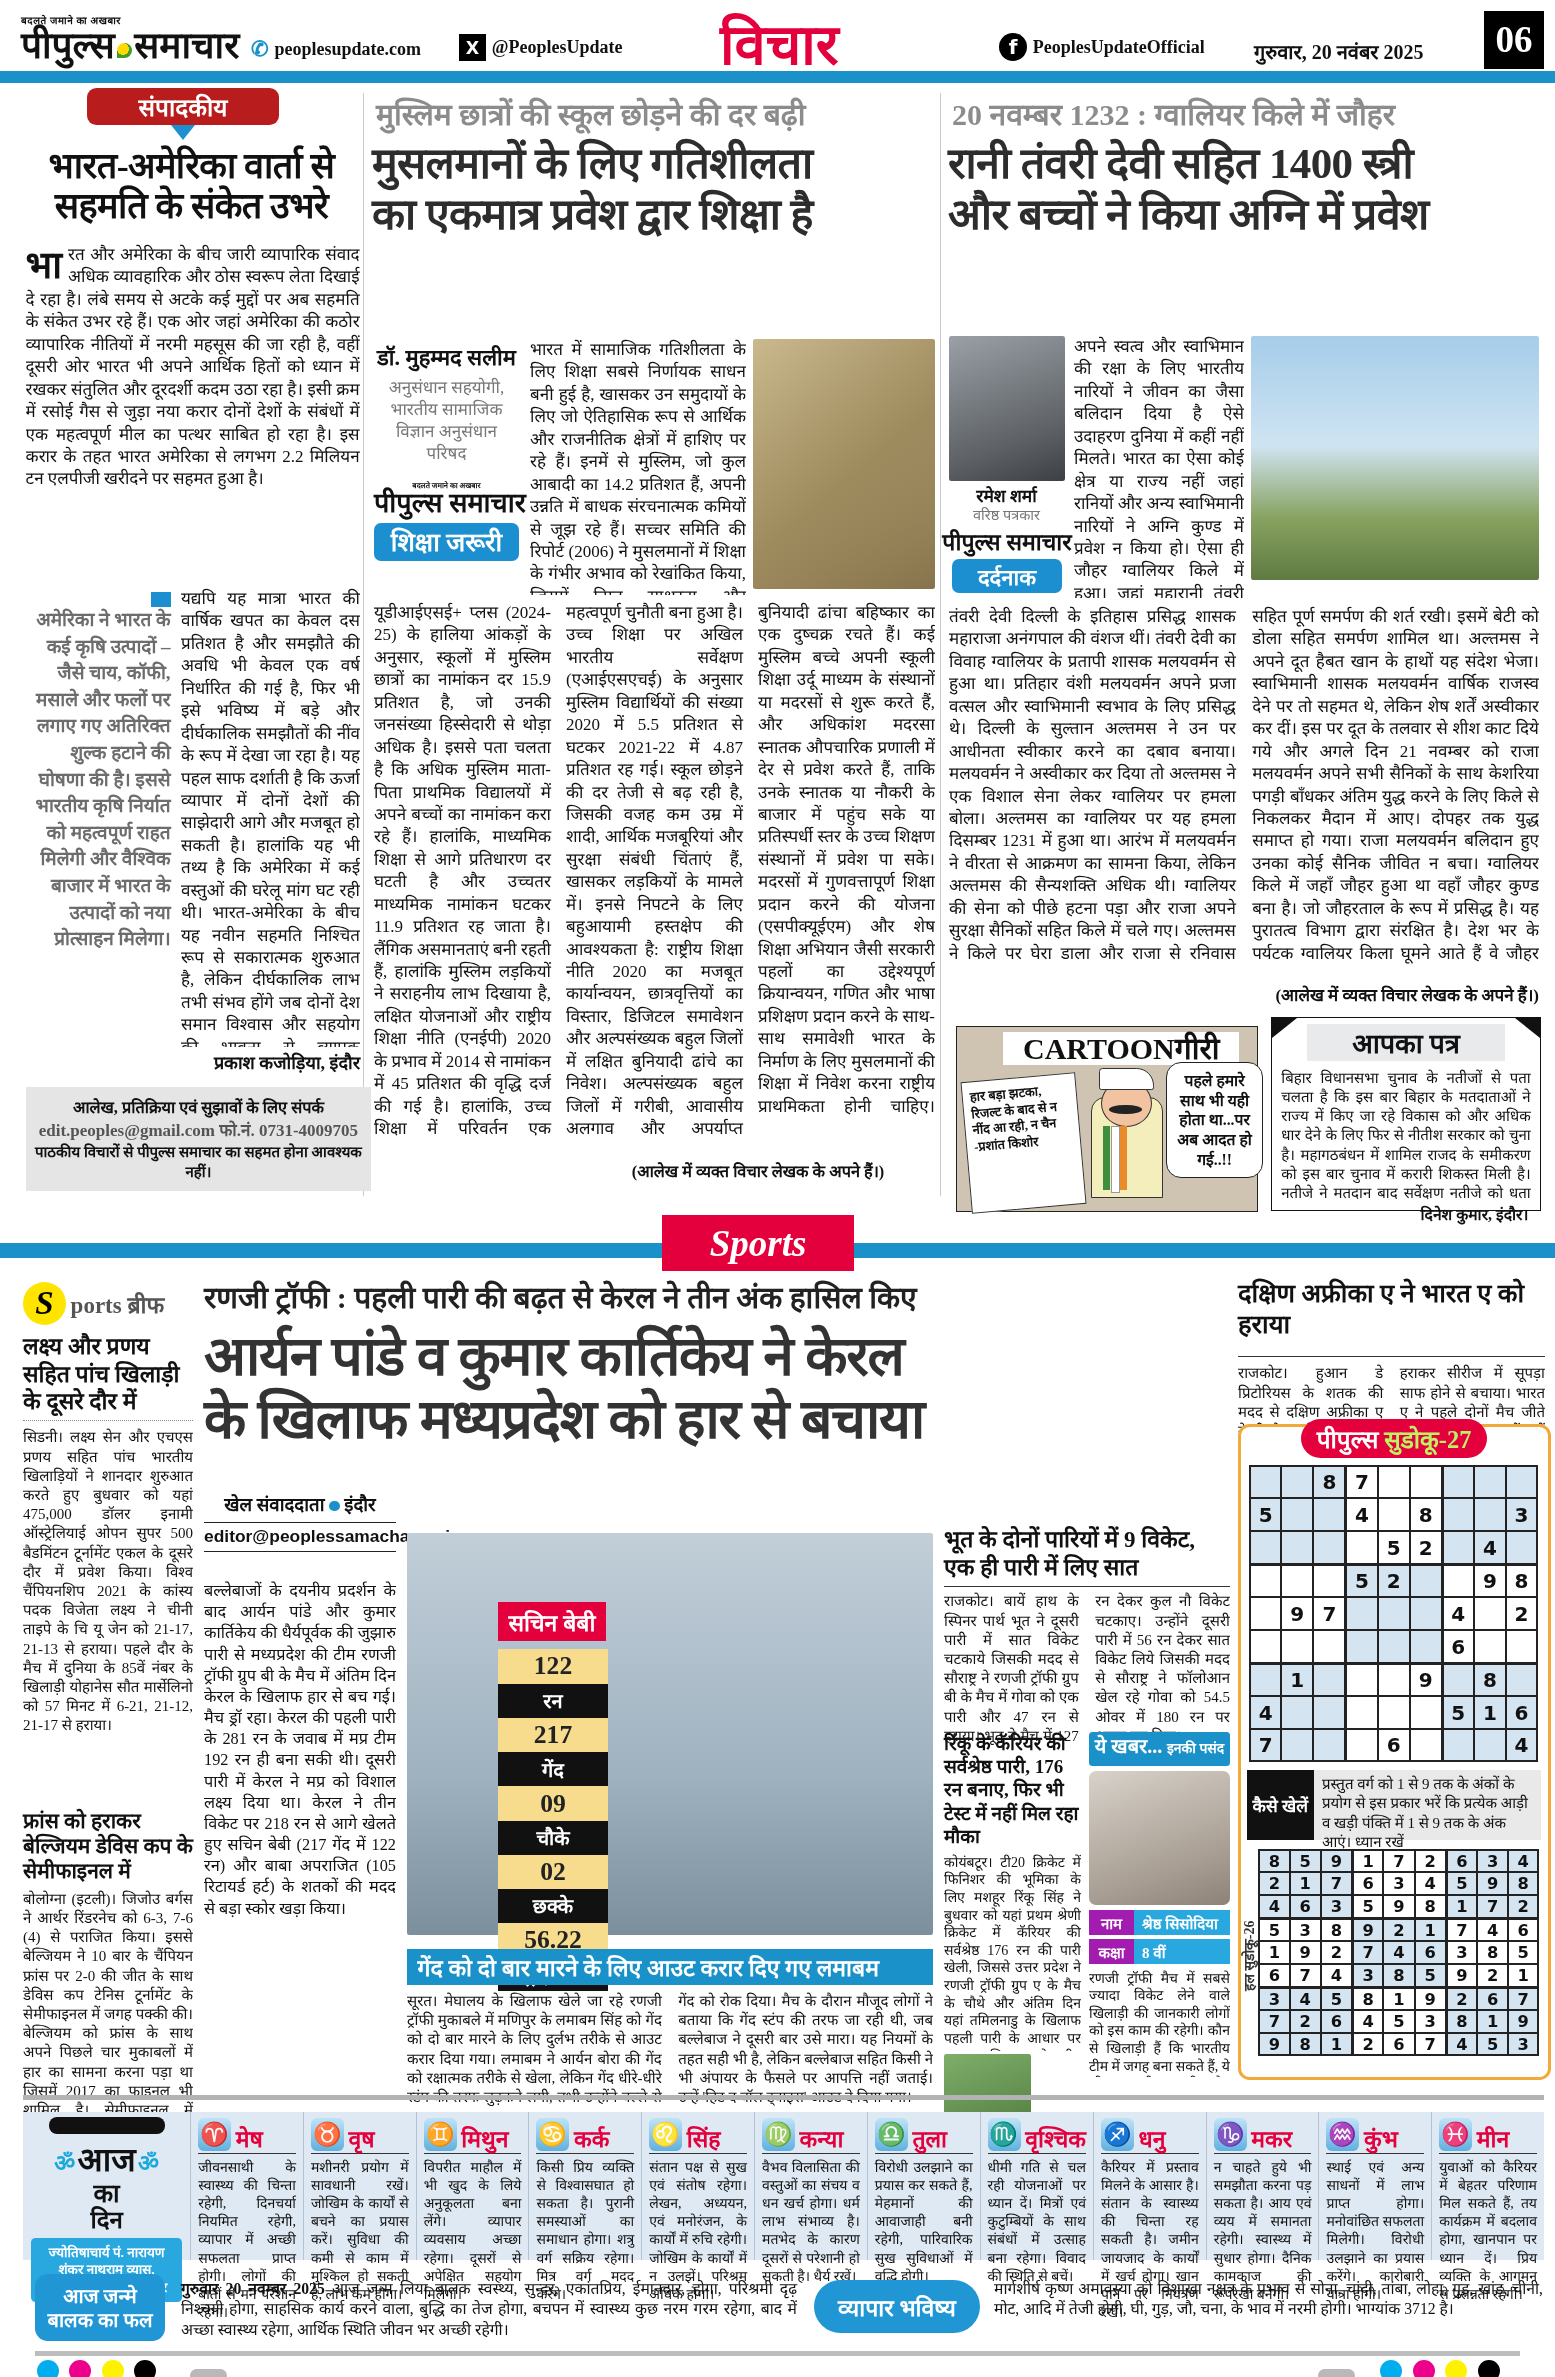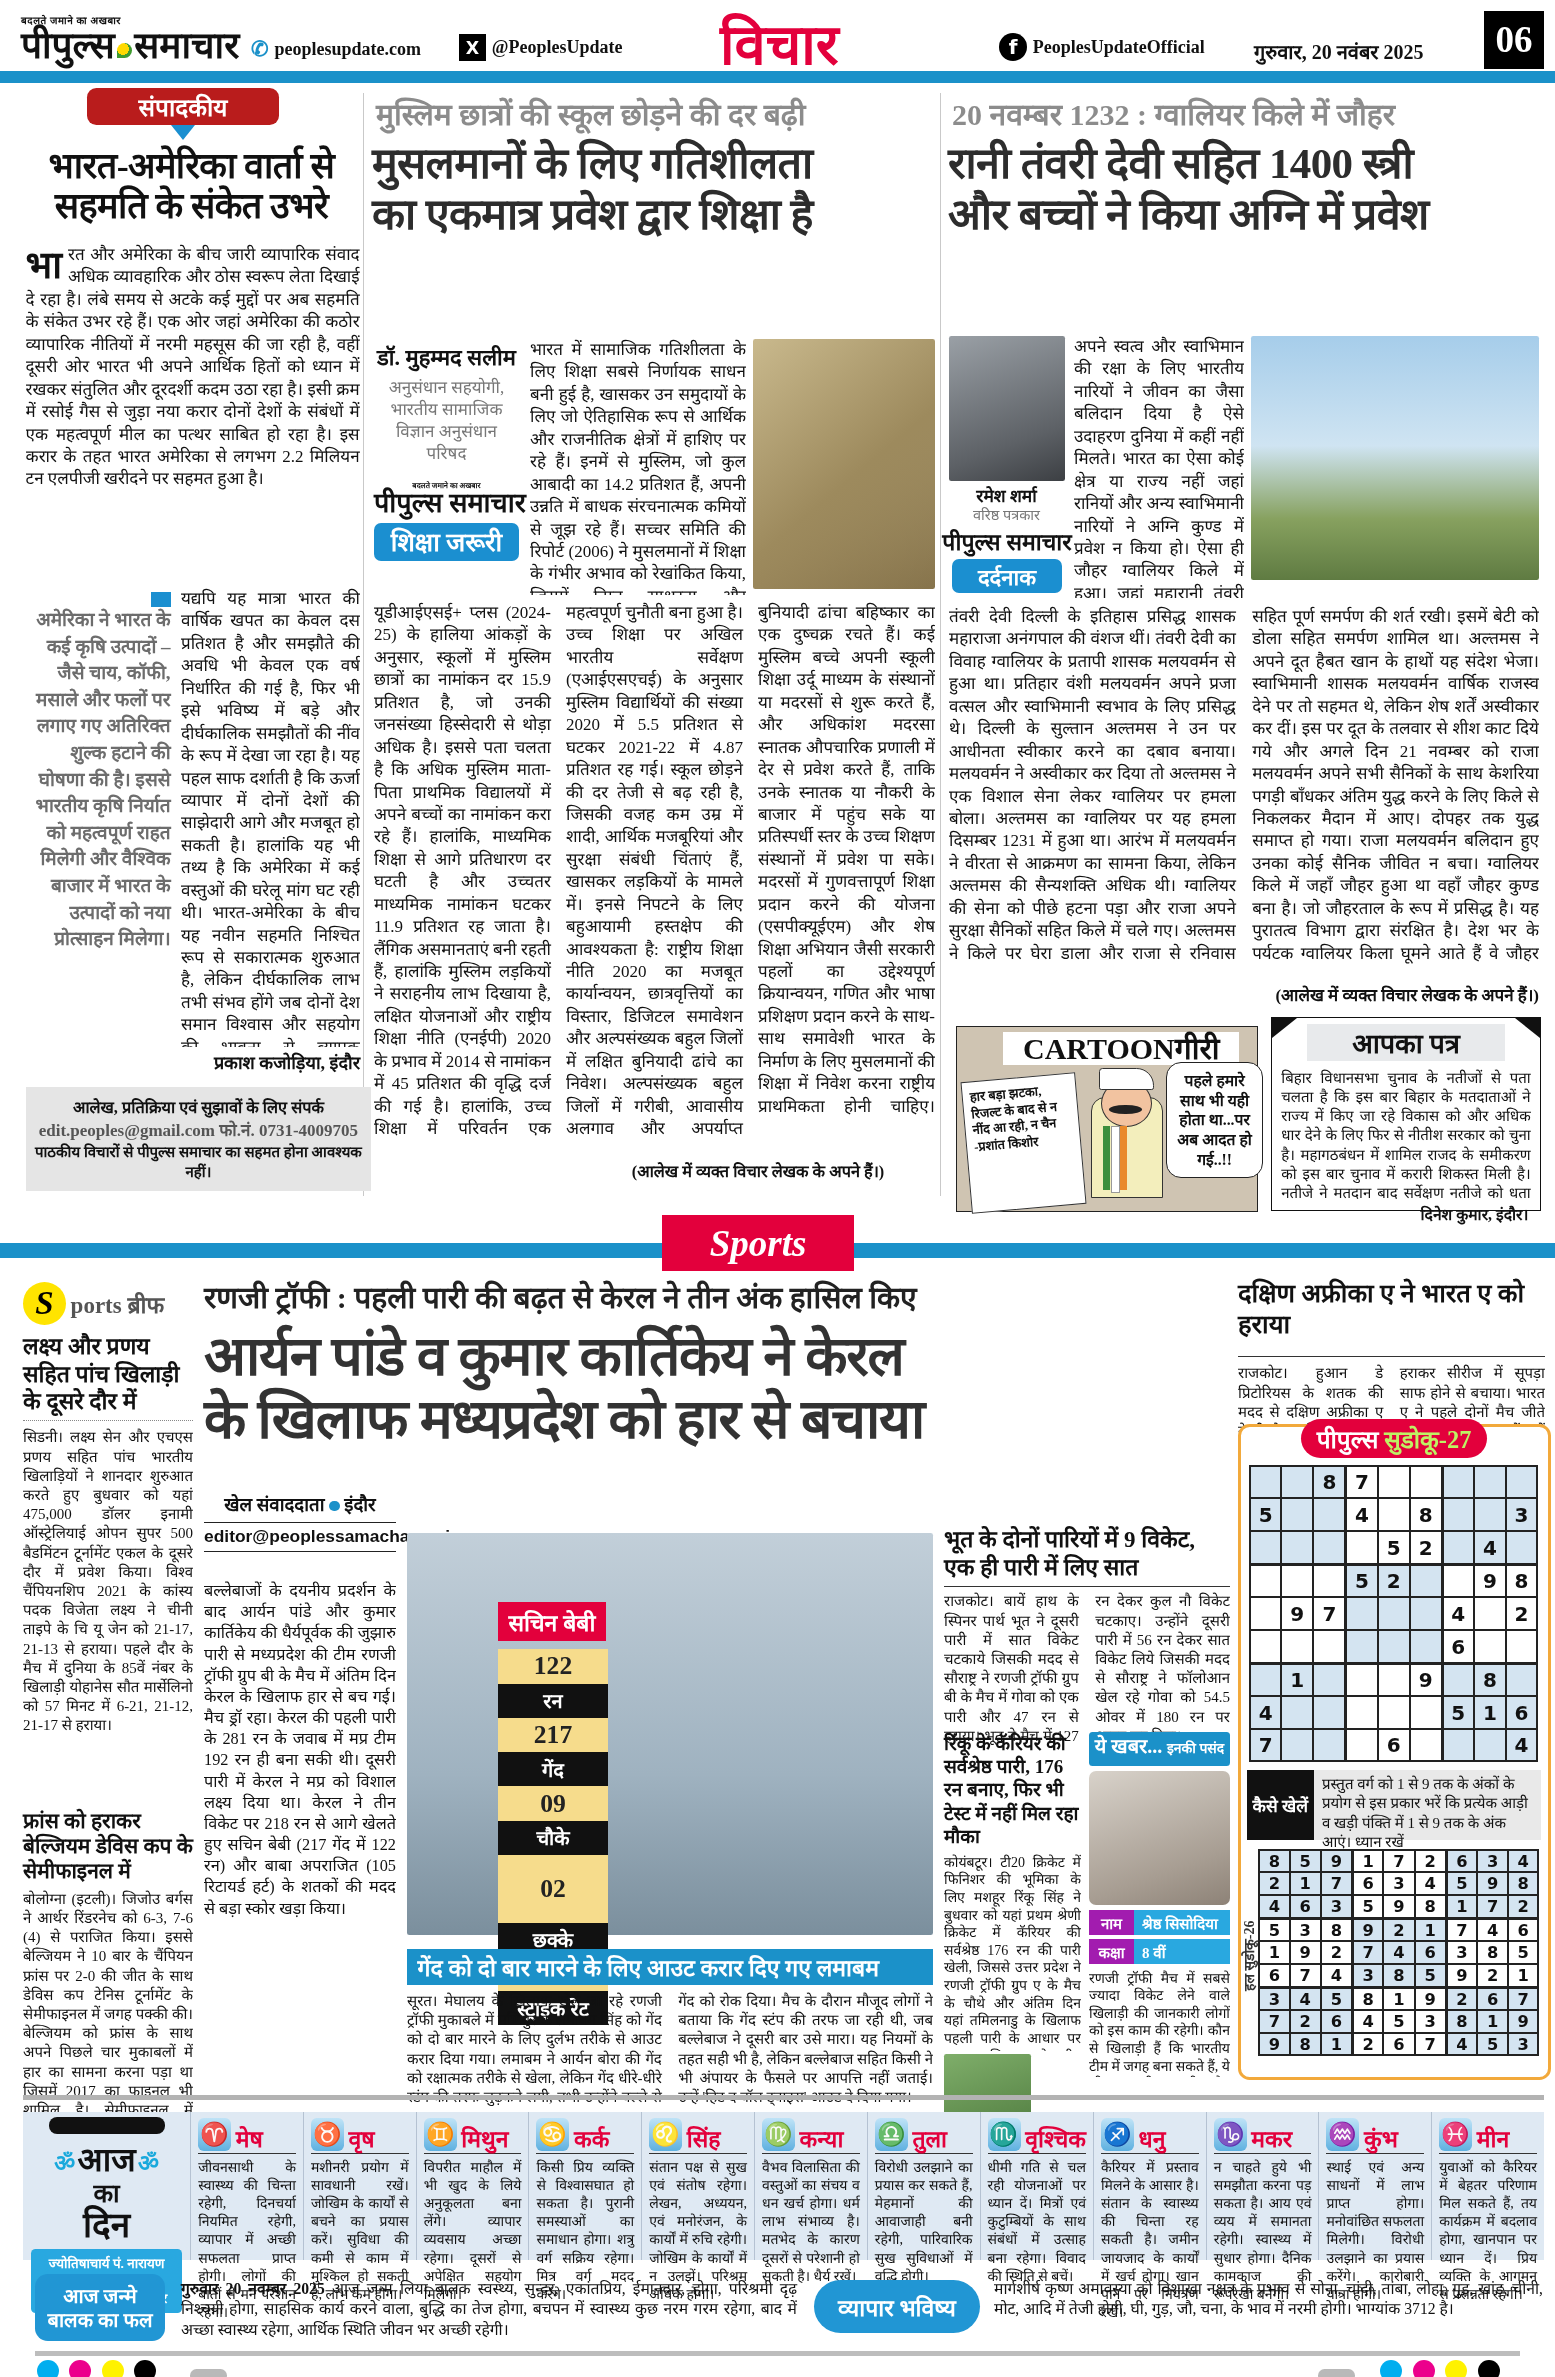--- a/index.html
+++ b/index.html
@@ -259,21 +259,21 @@
        background:linear-gradient(180deg,#c2cfd9 0%,#9fb2c0 60%,#7b8f9d 100%)"></div>
   <div class="abs" style="left:498px;top:1602px">
     <div class="chip-name" style="display:inline-block">सचिन बेबी</div>
     <div id="stats" style="margin-top:8.1px;width:110px">
         <div class="chip-num" style="padding: 2.3px 0px;">122</div>
         <div class="chip-lab" style="padding: 3.5px 0px;">रन</div>
         <div class="chip-num" style="padding: 2.3px 0px;">217</div>
         <div class="chip-lab" style="padding: 3.5px 0px;">गेंद</div>
         <div class="chip-num" style="padding: 2.3px 0px;">09</div>
         <div class="chip-lab" style="padding: 3.5px 0px;">चौके</div>
-        <div class="chip-num" style="padding: 19px 0px;">02</div>
+        <div class="chip-num" style="padding: 2px 0px;">02</div>
         <div class="chip-lab" style="padding: 3.5px 0px;">छक्के</div>
         <div class="chip-num" style="padding: 2.3px 0px;">56.22</div>
         <div class="chip-lab" style="padding: 3.5px 0px;">स्ट्राइक रेट</div>
       </div>
   </div>
 
   <div class="abs" style="left:407px;top:1949px;width:526px">
     <div class="sub-blue" style="height:36px">गेंद को दो बार मारने के लिए आउट करार दिए गए लमाबम</div>
     <div class="body26 just cols2 clip" style="margin-top:7px;height:116px">सूरत। मेघालय के खिलाफ खेले जा रहे रणजी ट्रॉफी मुकाबले में मणिपुर के लमाबम सिंह को गेंद को दो बार मारने के लिए दुर्लभ तरीके से आउट करार दिया गया। लमाबम ने आर्यन बोरा की गेंद को रक्षात्मक तरीके से खेला, लेकिन गेंद धीरे-धीरे स्टंप की तरफ लुढ़कने लगी, तभी उन्होंने बल्ले से गेंद को रोक दिया। मैच के दौरान मौजूद लोगों ने बताया कि गेंद स्टंप की तरफ जा रही थी, जब बल्लेबाज ने दूसरी बार उसे मारा। यह नियमों के तहत सही भी है, लेकिन बल्लेबाज सहित किसी ने भी अंपायर के फैसले पर आपत्ति नहीं जताई। उन्हें 'हिट द बॉल ट्वाइस' आउट दे दिया गया।</div>
   </div>
@@ -493,21 +493,21 @@
   <div class="abs" style="left:23px;top:2095px;width:1521px;height:4.6px;background:#b3b3b3"></div>
 
   <div class="abs astro-strip" style="left:23px;top:2112px;width:1521px;height:148px">
     <div style="width:151px;flex:none;border-left:none;padding:4.6px 8.1px">
       <div class="ajk" style="width:116px;height:17.4px;margin:0 auto"></div>
       <div class="ctr" style="margin-top:2.3px">
         <span class="om">ॐ</span>
         <span class="b" style="font-size:33px">आज</span>
         <span class="om">ॐ</span>
         <div class="b" style="font-size:25.6px;line-height:1.05">का</div>
-        <div class="b" style="font-size:35px;line-height:1.05">दिन</div>
+        <div class="b" style="font-size:24px;line-height:1.05">दिन</div>
       </div>
       <div class="astrologer" style="margin-top:4.6px">ज्योतिषाचार्य पं. नारायण शंकर नाथूराम व्यास, कोतवाली बाजार जबलपुर</div>
     </div>
     <div id="signs" style="display:flex;flex:1">
         <div class="sign">
           <div class="sign-head">
             <div class="zicon">♈</div>
             <div class="zname">मेष</div>
           </div>
           <p class="just">जीवनसाथी के स्वास्थ्य की चिन्ता रहेगी, दिनचर्या नियमित रहेगी, व्यापार में अच्छी सफलता प्राप्त होगी। लोगों की बातों से मन परेशान रहेगा।</p>

